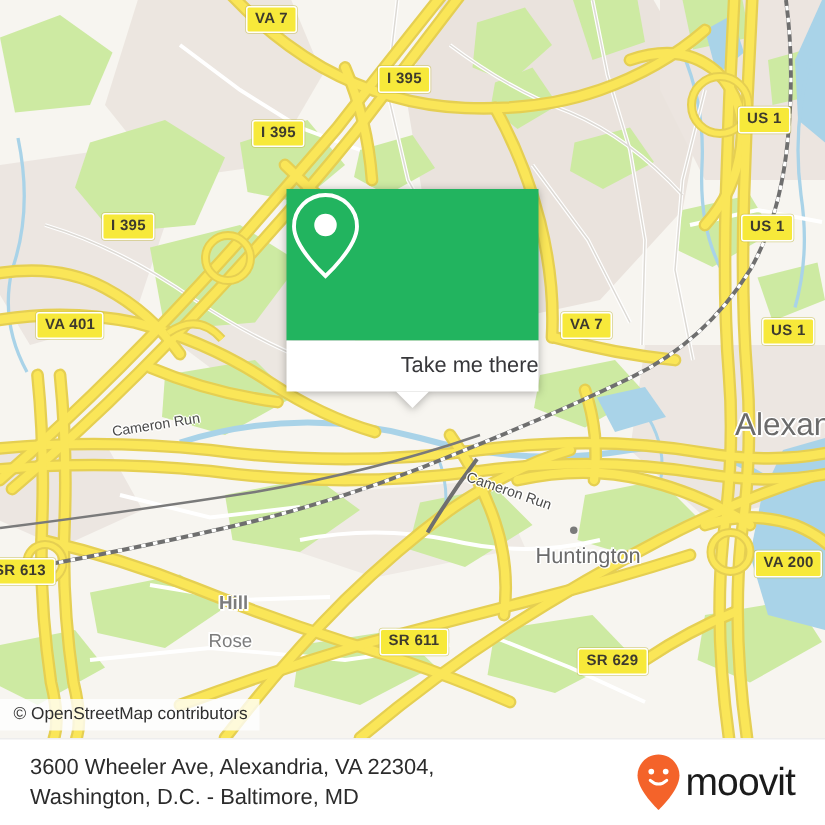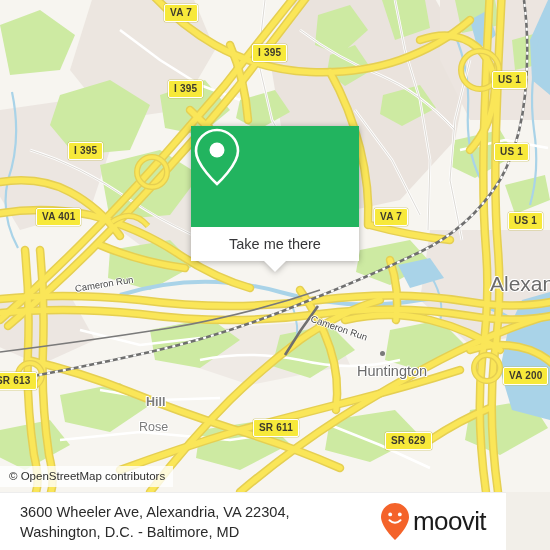--- a/index.html
+++ b/index.html
@@ -62,42 +62,42 @@
     filter:drop-shadow(0 1px 3px rgba(0,0,0,.30));
   }
   #card-green{
     background:#22b45f;
     height:101px;
     display:flex;align-items:center;justify-content:center;
   }
   #card-foot{
     background:#ffffff;
     height:34px;
-    display:flex;align-items:center;justify-content:center;
+    display:flex;align-items:center;justify-content:flex-end;
     font-size:14.5px;color:#37373a;
   }
   #card-tail{
     width:0;height:0;margin:0 auto;
     border-left:11px solid transparent;
     border-right:11px solid transparent;
     border-top:11px solid #ffffff;
   }
 
   
   #attrib{
     position:absolute;left:0;top:466px;
     background:rgba(255,255,255,.78);
     font-size:11.5px;color:#2f2f2f;
     padding:4px 8px 4px 9px;
     line-height:13px;
   }
 
   
   #footer{
-    position:absolute;left:0;top:492px;width:506px;height:58px;
+    position:absolute;left:0;top:492px;width:550px;height:58px;
     background:#ffffff;
     border-top:1px solid #ededed;
     box-sizing:border-box;
     display:flex;align-items:center;justify-content:space-between;
   }
   #addr{
     padding-left:20px;
     font-size:14.6px;line-height:20px;color:#2b2b2b;
   }
   #brand{
@@ -303,21 +303,21 @@
     </svg>
 
     <div>
       <div class="shield" style="left:164px;top:4px;">VA 7</div>
       <div class="shield" style="left:252px;top:44px;">I 395</div>
       <div class="shield" style="left:492px;top:71px;">US 1</div>
       <div class="shield" style="left:168px;top:80px;">I 395</div>
       <div class="shield" style="left:68px;top:142px;">I 395</div>
       <div class="shield" style="left:494px;top:143px;">US 1</div>
       <div class="shield" style="left:374px;top:208px;">VA 7</div>
-      <div class="shield" style="left:36px;top:208px;">VA 401</div>
+      <div class="shield" style="left:24px;top:208px;">VA 401</div>
       <div class="shield" style="left:508px;top:212px;">US 1</div>
       <div class="shield" style="left:-10px;top:372px;">SR 613</div>
       <div class="shield" style="left:503px;top:367px;">VA 200</div>
       <div class="shield" style="left:253px;top:419px;">SR 611</div>
       <div class="shield" style="left:385px;top:432px;">SR 629</div>
     </div>
 
     <div>
       <div class="place big" style="left:490px;top:272px;">Alexan</div>
       <div class="place mid" style="left:357px;top:363px;">Huntington</div>

